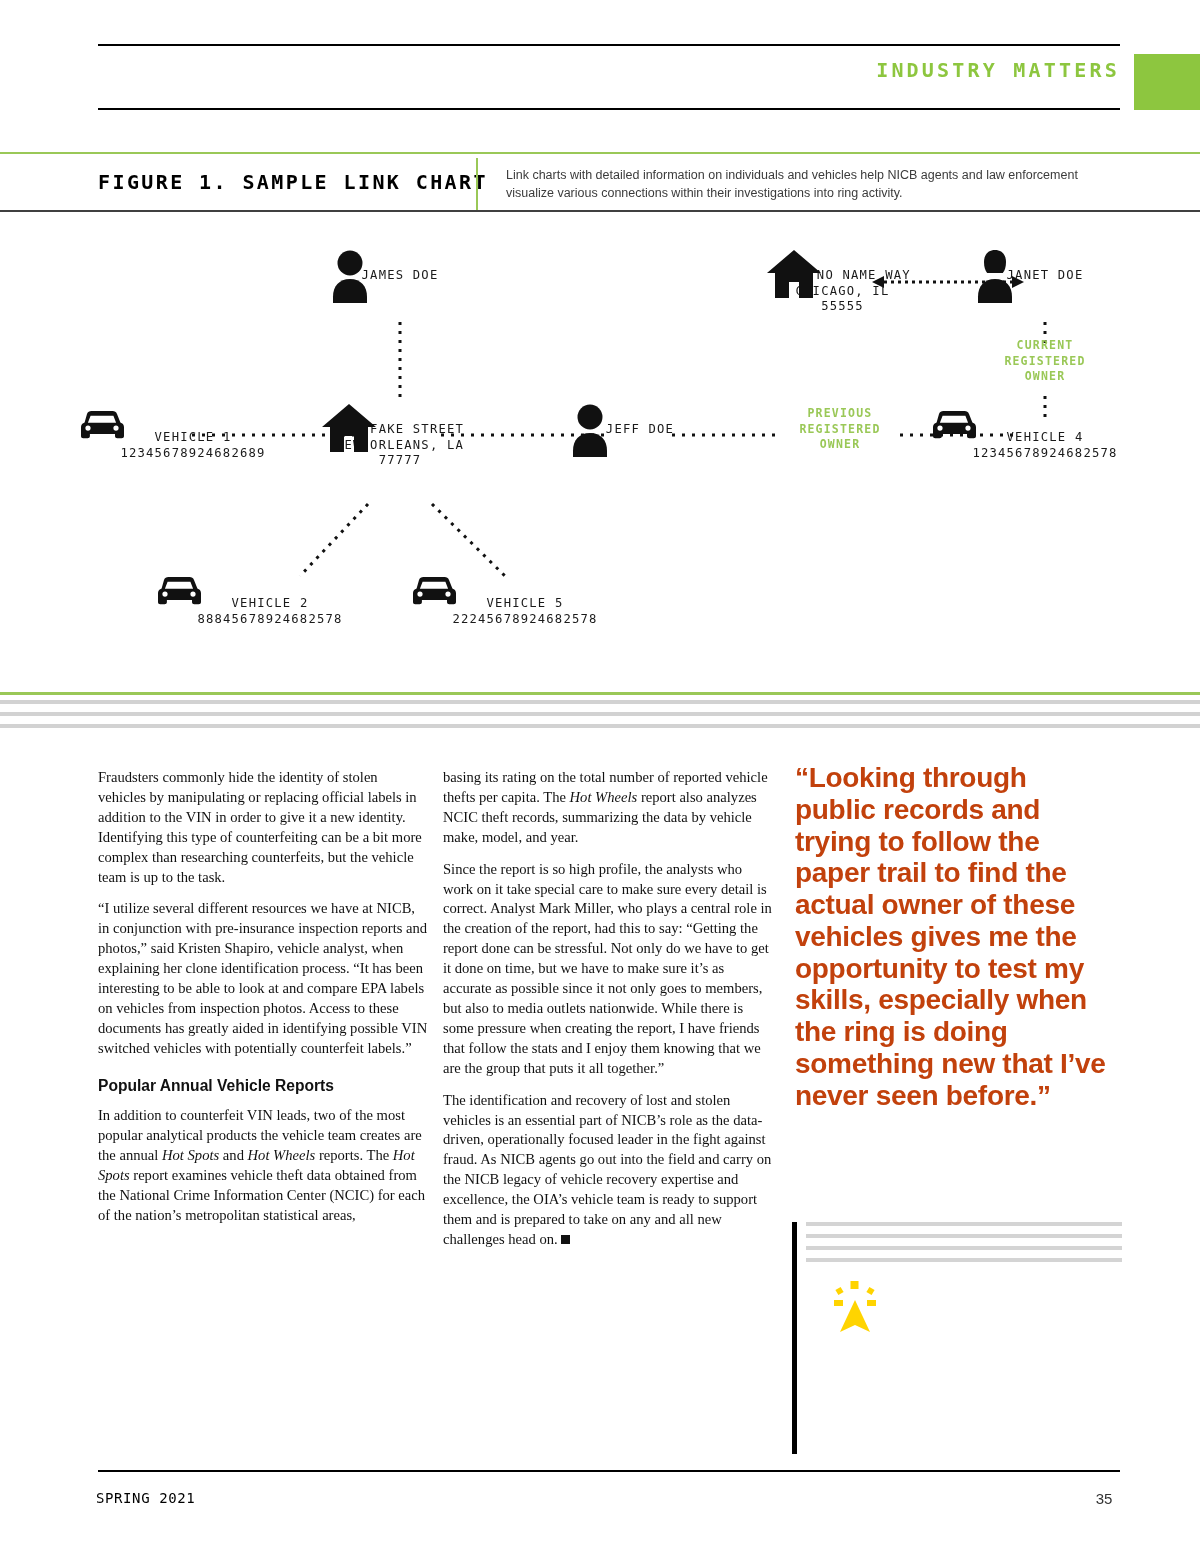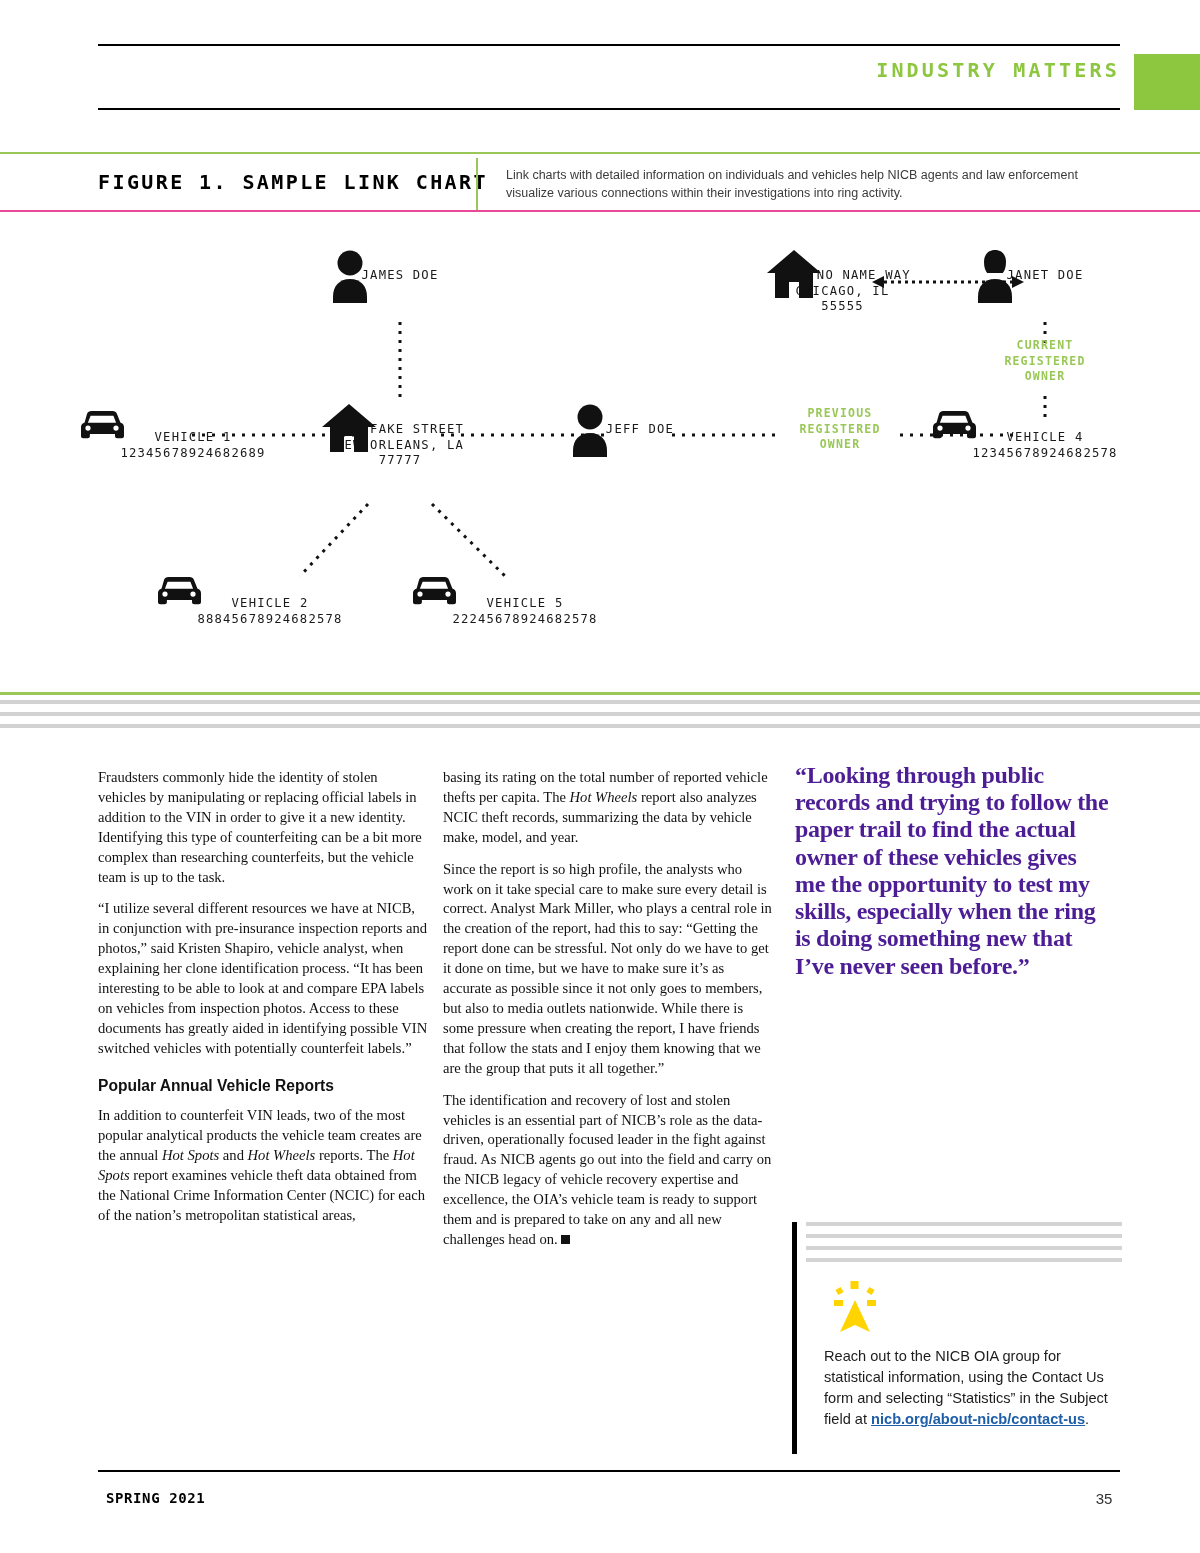--- a/index.html
+++ b/index.html
@@ -28,21 +28,21 @@
     color:#8dc63f; line-height:1;
   }
   .hdr-block{
     position:absolute; left:1134px; top:54px; width:66px; height:56px;
     background:#8dc63f;
   }
 
   
   .fig-band{
     position:absolute; left:0; top:152px; width:1200px; height:60px;
-    border-top:2px solid #9ac857; border-bottom:2px solid #ec4899;
+    border-top:2px solid #9ac857; border-bottom:2px solid #404040;
     background:#fff;
   }
   .fig-band-inner{ position:relative; width:100%; height:100%; }
   .fig-title{
     position:absolute; left:98px; top:18px;
     font-family:"DejaVu Sans Mono", monospace;
     font-weight:bold; font-size:20px; letter-spacing:2.4px; color:#000;
     line-height:1;
   }
   .fig-divider{
@@ -95,23 +95,23 @@
   .col h3{
     font-family:Liberation Sans, sans-serif;
     font-weight:bold; font-size:15.6px; margin:16px 0 10px 0;
   }
   .col-1{ left:98px; width:330px; }
   .col-2{ left:443px; width:330px; }
 
   
   .pullquote{
     position:absolute; left:795px; top:762px; width:315px;
-    font-family:Liberation Serif, serif;
-    font-weight:bold; font-size:24px; line-height:1.135;
-    color:#4c1d95; letter-spacing:-0.3px;
+    font-family:Liberation Sans, sans-serif;
+    font-weight:bold; font-size:28px; line-height:1.135;
+    color:#c2410c; letter-spacing:-0.3px;
   }
 
   
   .callout{
     position:absolute; left:792px; top:1222px; width:330px; height:232px;
   }
   .callout-bar{
     position:absolute; left:0; top:0; width:5px; height:232px; background:#000;
   }
   .callout-dots{
@@ -129,23 +129,23 @@
     font-size:14.6px; line-height:1.45; color:#1c1c1c;
   }
   .callout-link{ color:#1f5fa8; font-weight:bold; }
 
   
   .footer-rule{
     position:absolute; left:98px; top:1470px; width:1022px; height:2px;
     background:#000;
   }
   .footer-left{
-    position:absolute; left:106px; top:1490px;
-    font-family:"DejaVu Sans Mono", monospace;
-    font-weight:bold; font-size:14px; letter-spacing:0.6px; color:#000;
+    position:absolute; left:96px; top:1490px;
+    font-family:"DejaVu Sans Mono", monospace;
+    font-weight:normal; font-size:14px; letter-spacing:0.6px; color:#000;
   }
   .footer-right{
     position:absolute; left:1088px; top:1490px; width:32px; text-align:center;
     font-family:"Liberation Sans", sans-serif;
     font-size:15px; color:#333;
   }
 </style>
 </head>
 <body>
 
@@ -314,18 +314,17 @@
   <div class="callout-icon">
     <svg width="62" height="58" viewBox="0 0 62 58">
       <polygon points="31,20 46,52 31,45 16,52" fill="#ffd400"></polygon>
       <rect x="26.5" y="1" width="8" height="8" fill="#ffd400"></rect>
       <rect x="10" y="20" width="9" height="6" fill="#ffd400"></rect>
       <rect x="43" y="20" width="9" height="6" fill="#ffd400"></rect>
       <rect x="12.5" y="8" width="6" height="6" fill="#ffd400" transform="rotate(-30 15.5 11)"></rect>
       <rect x="43.5" y="8" width="6" height="6" fill="#ffd400" transform="rotate(30 46.5 11)"></rect>
     </svg>
   </div>
-  <div class="callout-text"><span>Reach out to the NICB OIA group for statistical information, using the Contact Us form and selecting “Statistics” in the Subject field at </span><a class="callout-link" href="#">nicb.org/about-nicb/contact-us</a><span>.</span></div>
 </div>
 
 <div class="footer-rule"></div>
 <div class="footer-left">SPRING 2021</div>
 <div class="footer-right">35</div>
 
 </body></html>

